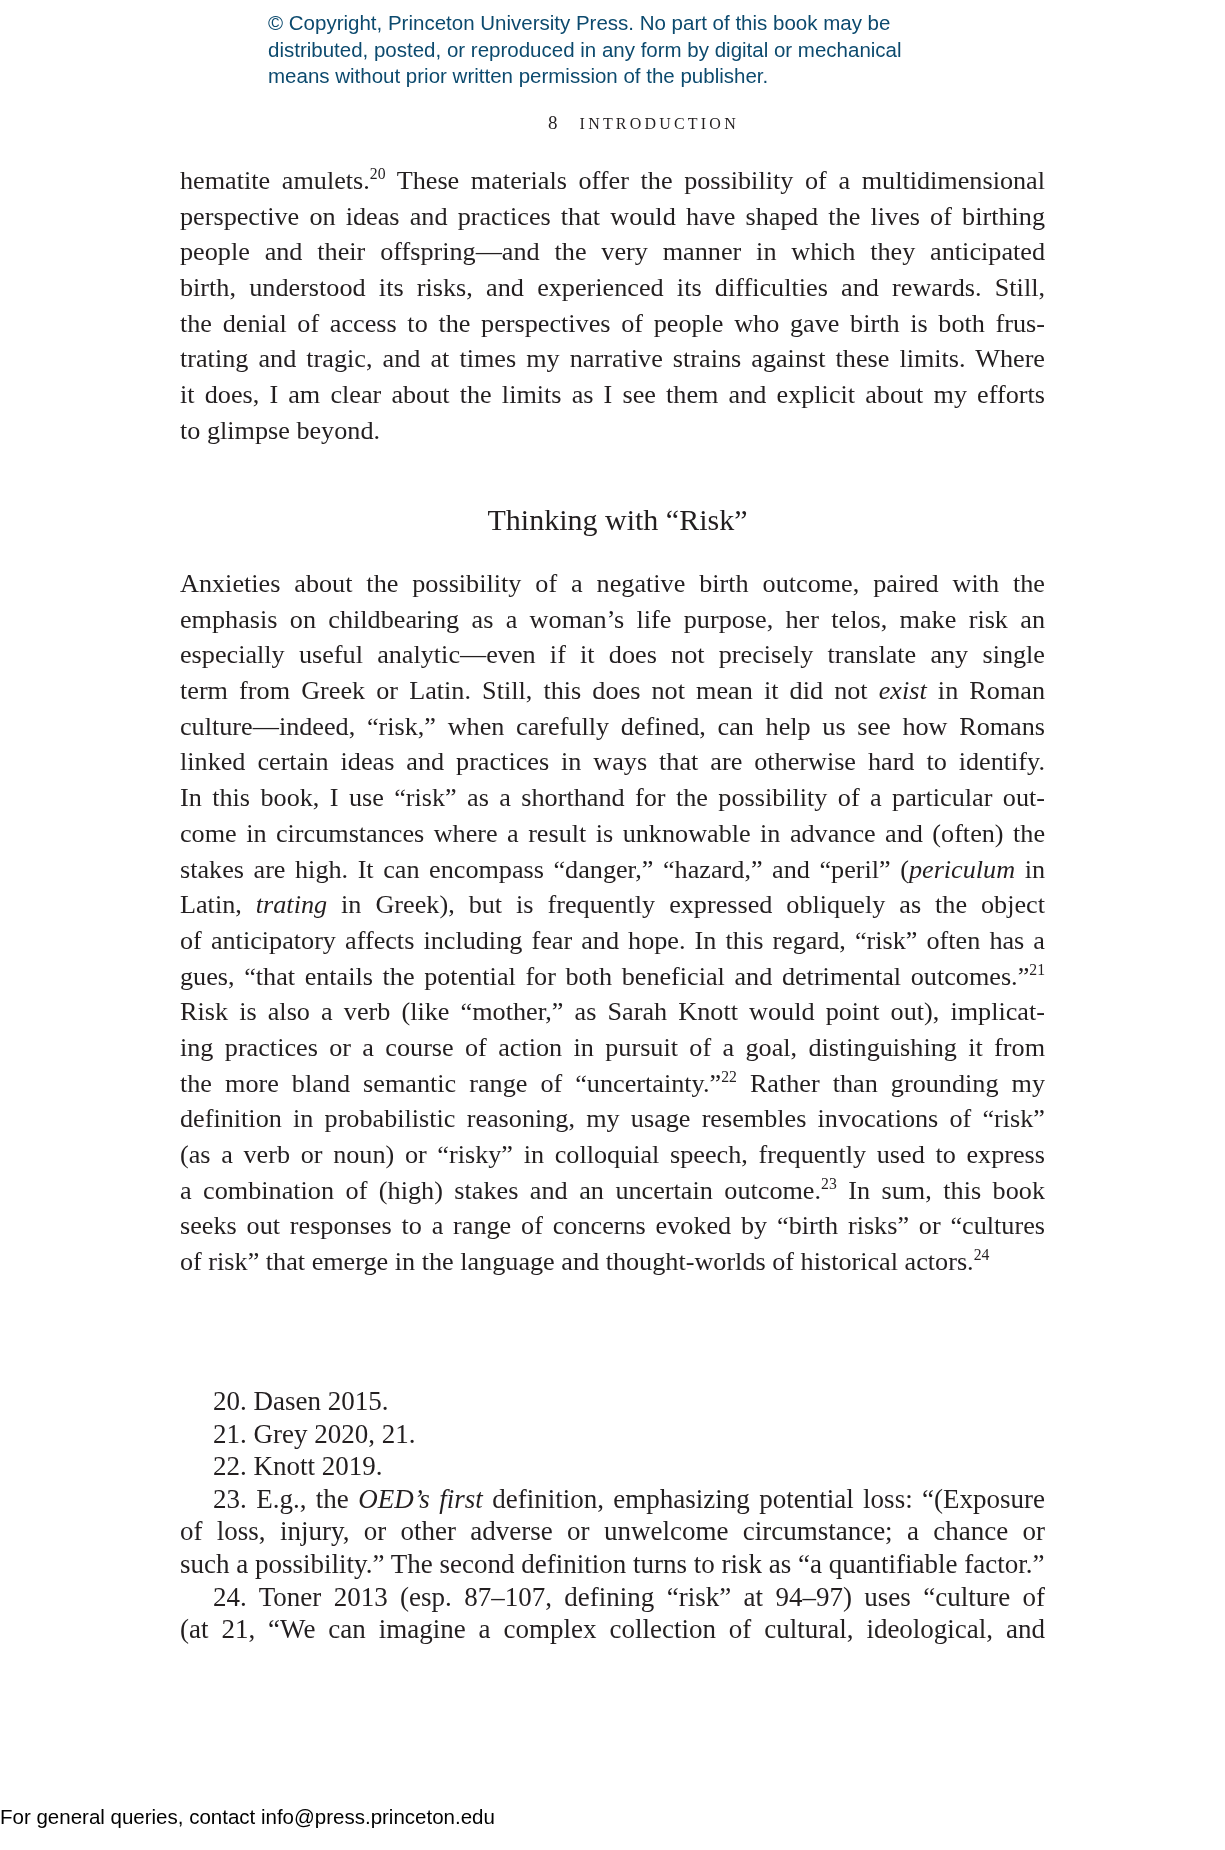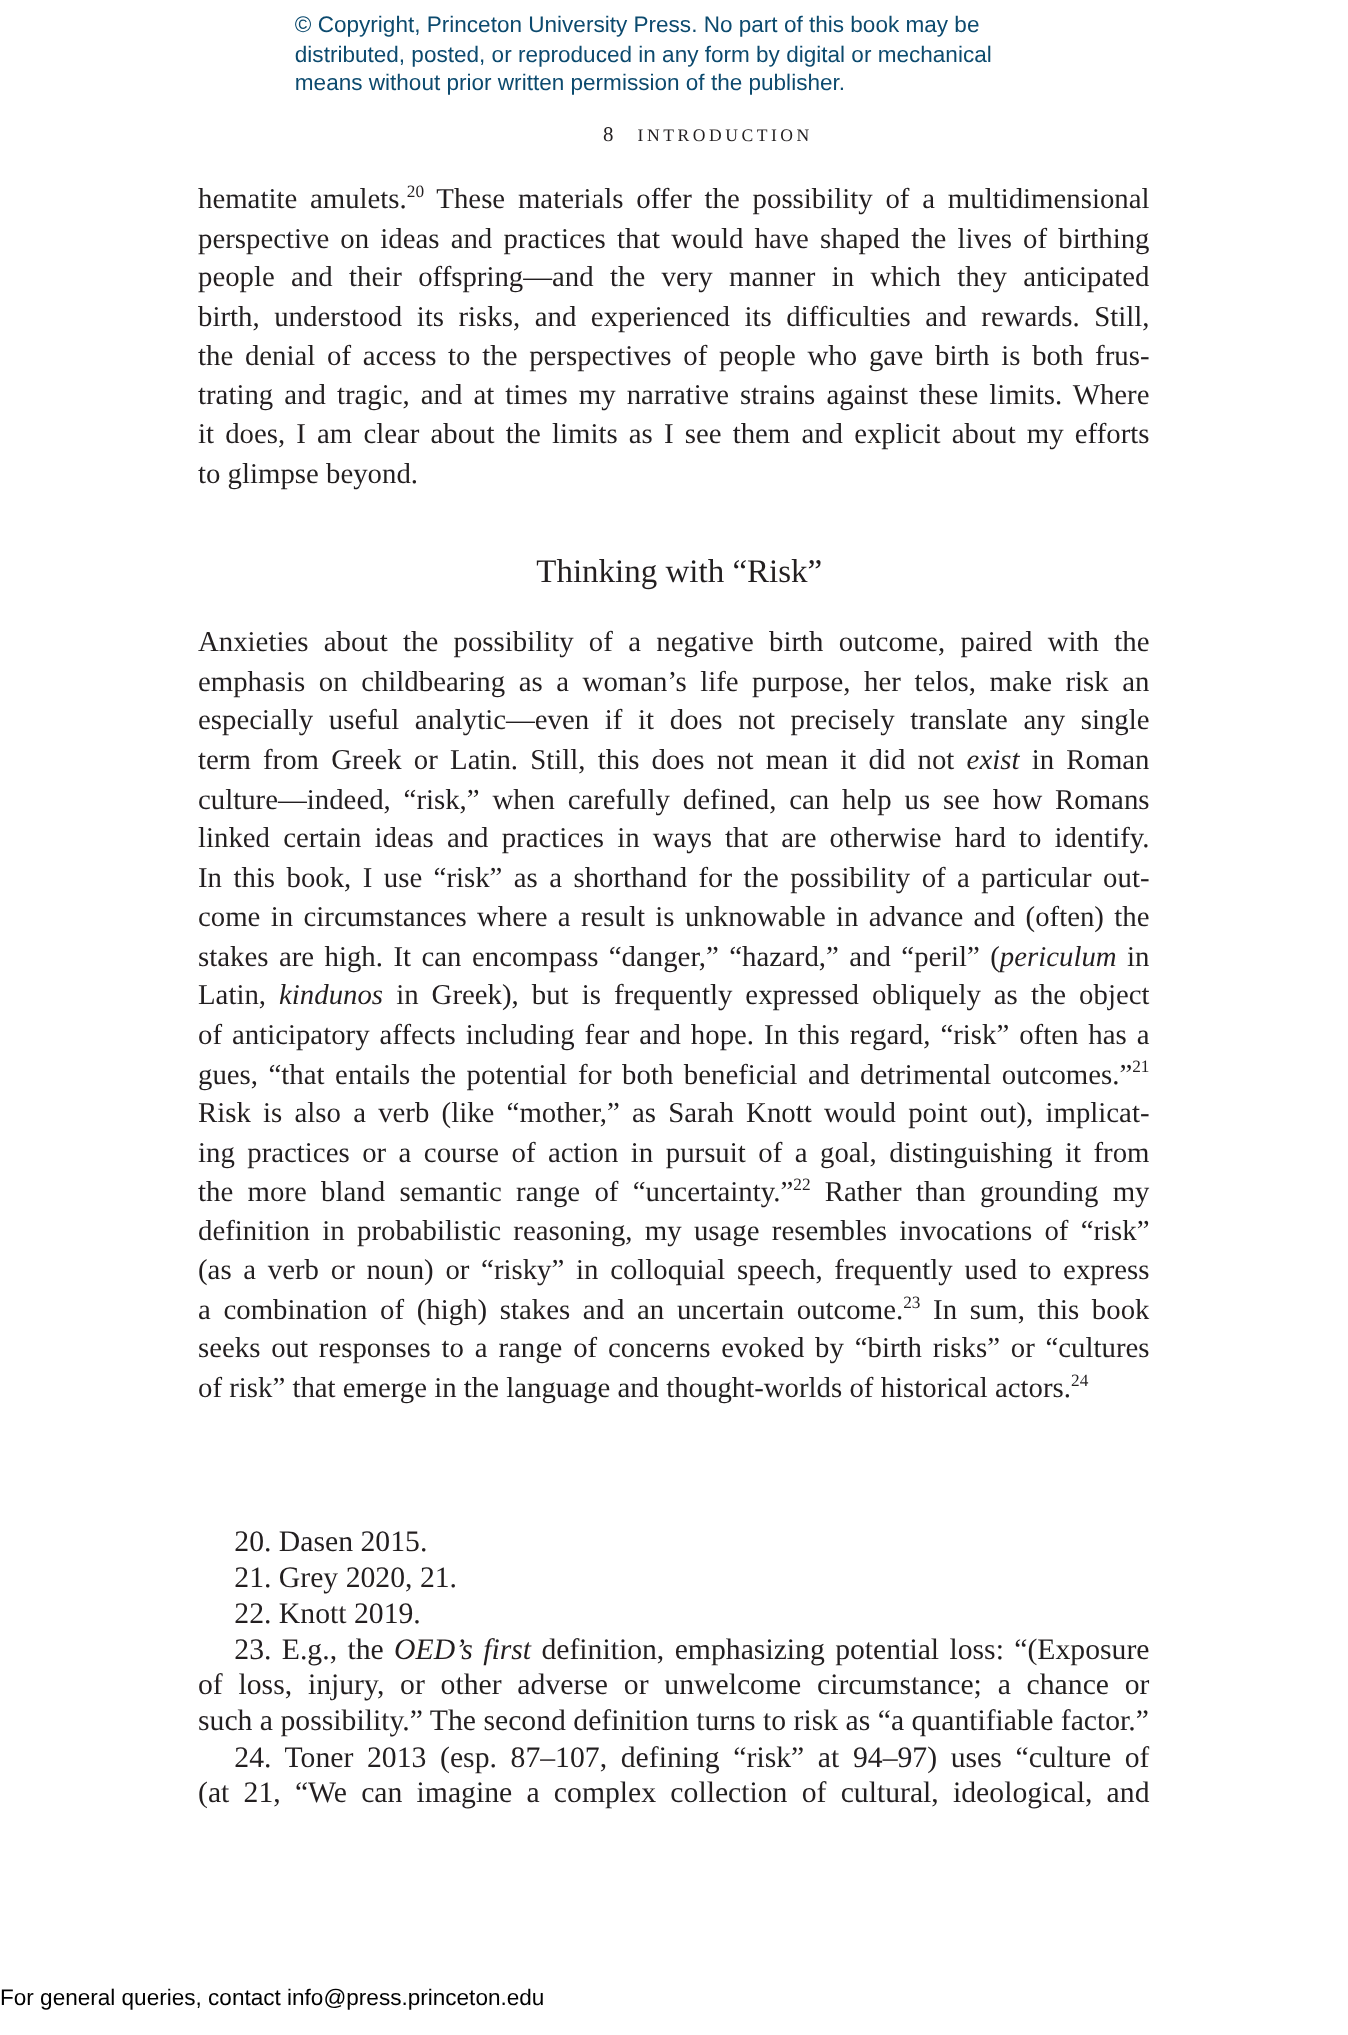--- a/index.html
+++ b/index.html
@@ -62,21 +62,21 @@
 <div class="block body-text" style="top:566px;" id="p2">
     <div class="line just"><span>Anxieties about the possibility of a negative birth outcome, paired with the</span></div>
     <div class="line just"><span>emphasis on childbearing as a woman’s life purpose, her telos, make risk an</span></div>
     <div class="line just"><span>especially useful analytic—even if it does not precisely translate any single</span></div>
     <div class="line just"><span>term from Greek or Latin. Still, this does not mean it did not </span><em>exist</em><span> in Roman</span></div>
     <div class="line just"><span>culture—indeed, “risk,” when carefully defined, can help us see how Romans</span></div>
     <div class="line just"><span>linked certain ideas and practices in ways that are otherwise hard to identify.</span></div>
     <div class="line just"><span>In this book, I use “risk” as a shorthand for the possibility of a particular out-</span></div>
     <div class="line just"><span>come in circumstances where a result is unknowable in advance and (often) the</span></div>
     <div class="line just"><span>stakes are high. It can encompass “danger,” “hazard,” and “peril” (</span><em>periculum</em><span> in</span></div>
-    <div class="line just"><span>Latin, </span><em>kindunos</em><span> in Greek), but is frequently expressed obliquely as the object</span></div>
+    <div class="line just"><span>Latin, </span><em>trating</em><span> in Greek), but is frequently expressed obliquely as the object</span></div>
     <div class="line just"><span>of anticipatory affects including fear and hope. In this regard, “risk” often has a</span></div>
     <div class="line just"><span>gues, “that entails the potential for both beneficial and detrimental outcomes.”</span><sup>21</sup></div>
     <div class="line just"><span>Risk is also a verb (like “mother,” as Sarah Knott would point out), implicat-</span></div>
     <div class="line just"><span>ing practices or a course of action in pursuit of a goal, distinguishing it from</span></div>
     <div class="line just"><span>the more bland semantic range of “uncertainty.”</span><sup>22</sup><span> Rather than grounding my</span></div>
     <div class="line just"><span>definition in probabilistic reasoning, my usage resembles invocations of “risk”</span></div>
     <div class="line just"><span>(as a verb or noun) or “risky” in colloquial speech, frequently used to express</span></div>
     <div class="line just"><span>a combination of (high) stakes and an uncertain outcome.</span><sup>23</sup><span> In sum, this book</span></div>
     <div class="line just"><span>seeks out responses to a range of concerns evoked by “birth risks” or “cultures</span></div>
     <div class="line"><span>of risk” that emerge in the language and thought-worlds of historical actors.</span><sup>24</sup></div>

